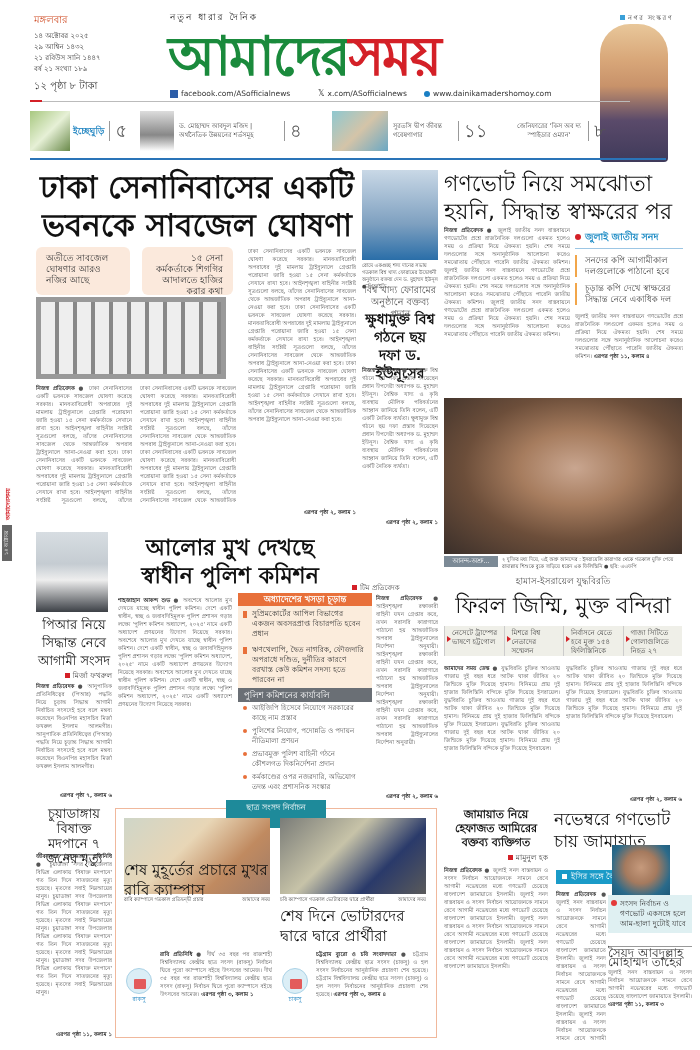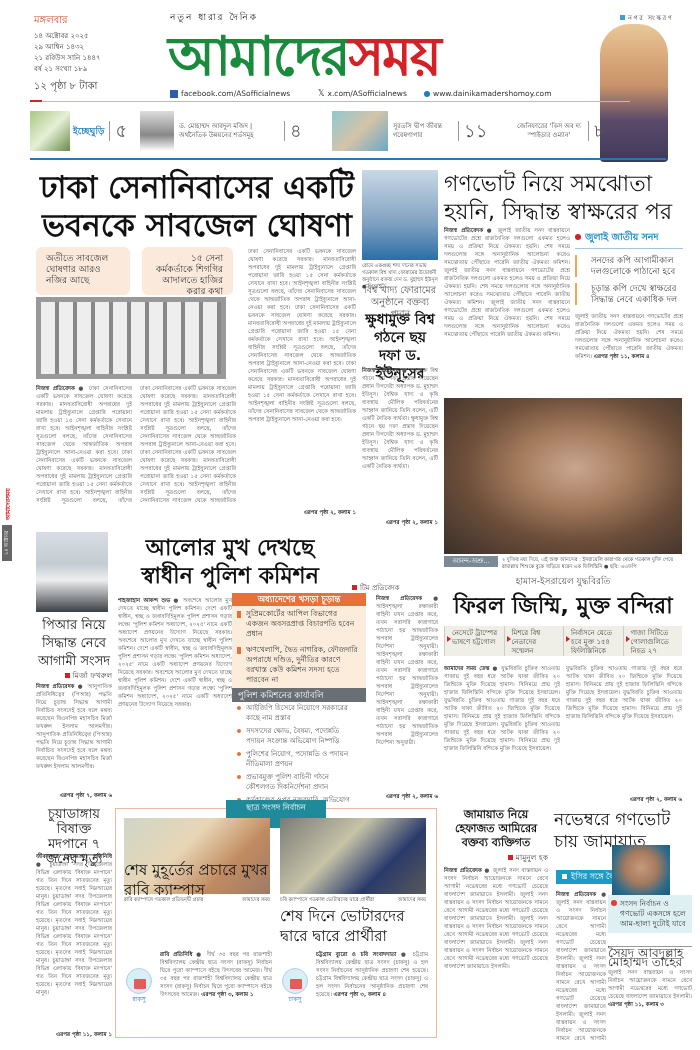--- a/index.html
+++ b/index.html
@@ -32,33 +32,33 @@
 .col .by{font-weight:bold;color:#222}
 .col .cont{font-weight:bold;color:#222}
 .photo-yunus{left:362px;top:170px;width:76px;height:90px;background:linear-gradient(180deg,#c9d8e6,#7ea0c0 60%,#2a6ea8)}
 .cap{font-size:5px;line-height:7px;color:#444}
 .subkicker{font-size:9.5px;line-height:12px;color:#555;text-align:center}
 .subhead{font-size:14px;line-height:18px;font-weight:bold;color:#111;text-align:center}
 .rhead{left:444px;top:170px;width:240px;font-size:22px;line-height:28px;color:#111;text-align:left}
 .sanad{left:575px;top:230px;width:108px}
 .sanad .t{font-size:9.5px;color:#1a8ac4;font-weight:bold;padding-bottom:3px;border-bottom:1px solid #9cc6e4}
 .sanad .t .rd{display:inline-block;width:6px;height:6px;border-radius:50%;background:#d42027;margin-right:4px}
-.sanad .b{font-size:8.5px;line-height:11px;color:#444;border-left:2px solid #f2a64a;padding-left:14px;margin-top:6px}
+.sanad .b{font-size:8.5px;line-height:11px;color:#444;border-left:2px solid #f2a64a;padding-left:8px;margin-top:6px}
 .gaza-photo{left:444px;top:398px;width:238px;height:156px;background:radial-gradient(ellipse at 55% 45%,#c9a690 0%,#a67c5e 30%,#6c4e3a 60%,#3a2f2a 100%)}
 .anandabox{left:444px;top:556px;width:54px;height:11px;background:#7c8a96;color:#fff;font-size:6.5px;line-height:11px;text-align:center}
 .kicker2{left:444px;top:570px;width:238px;text-align:center;font-size:9px;color:#555}
-.firal{left:444px;top:588px;width:238px;text-align:center;font-size:22px;line-height:28px;color:#111;font-weight:bold}
+.firal{left:444px;top:588px;width:238px;text-align:center;font-size:22px;line-height:28px;color:#111;font-weight:normal}
 .chips{left:444px;top:624px;width:238px;height:30px;background:#efefe8;display:flex}
 .chip{flex:1;font-size:7px;line-height:9px;color:#444;padding:3px 3px 0 7px;border-left:1px solid #ccc;position:relative}
 .chip:before{content:"";position:absolute;left:2px;top:10px;border-left:4px solid #d42027;border-top:3px solid transparent;border-bottom:3px solid transparent}
 .sidestrip{left:2px;top:470px;width:10px;height:50px;font-size:6px;writing-mode:vertical-rl;transform:rotate(180deg);color:#d42027;font-weight:bold}
 .sidestrip2{left:2px;top:525px;width:10px;height:36px;background:#666;color:#fff;font-size:5px;writing-mode:vertical-rl;transform:rotate(180deg);text-align:center}
 .fakh-photo{left:36px;top:532px;width:72px;height:80px;background:linear-gradient(180deg,#d7dde2,#c5ccd2 40%,#eee 60%,#3c4046)}
 .police-head{left:118px;top:534px;width:224px;font-size:22px;line-height:28px;color:#111;text-align:center;font-weight:bold}
-.ordbox{left:232px;top:593px;width:134px;background:#fbecdc}
+.ordbox{left:238px;top:593px;width:134px;background:#fbecdc}
 .ordtitle{background:#e8703a;color:#fff;font-size:8.5px;text-align:center;line-height:13px;font-weight:bold}
 .orditem{font-size:7.5px;line-height:10px;color:#333;padding:3px 6px 3px 14px;position:relative}
 .orditem:before{content:"";position:absolute;left:5px;top:5px;width:4px;height:7px;background:#e8703a}
 .worktitle{background:#6a6f75;color:#fff;font-size:8.5px;line-height:14px;padding-left:6px}
 .workitem{font-size:7px;line-height:9.5px;color:#555;padding:2px 6px 2px 14px;position:relative;background:#fff}
 .workitem:before{content:"";position:absolute;left:5px;top:4px;width:4px;height:4px;border-radius:50%;background:#e8703a}
 .frame{left:115px;top:808px;width:322px;height:230px;border:1px solid #f0b89c}
 .frametitle{left:226px;top:800px;width:100px;height:28px;background:#1e8a9a;color:#fff;font-size:8px;line-height:16px;text-align:center}
 .ph{height:76px;top:818px}
 .ph1{left:124px;width:146px;background:linear-gradient(135deg,#cfd6c8,#e8d6b6 40%,#c08a60 70%,#9e7b68)}
@@ -175,21 +175,20 @@
 <div class="abs col" style="left:36px;top:791px;width:76px;height:10px;text-align:right"><span class="cont">এরপর পৃষ্ঠা ৭, কলাম ৬</span></div>
 
 <div class="abs police-head">আলোর মুখ দেখছে স্বাধীন পুলিশ কমিশন</div>
 <div class="abs col" style="left:118px;top:596px;width:114px;height:200px"><span class="by">শাহজাহান আকন্দ শুভ</span> ● <span>অবশেষে আলোর মুখ দেখতে যাচ্ছে স্বাধীন পুলিশ কমিশন। দেশে একটি স্বাধীন, স্বচ্ছ ও জবাবদিহিমূলক পুলিশ প্রশাসন গড়ার লক্ষ্যে 'পুলিশ কমিশন অধ্যাদেশ, ২০২৫' নামে একটি অধ্যাদেশ প্রণয়নের উদ্যোগ নিয়েছে সরকার।</span> <span>অবশেষে আলোর মুখ দেখতে যাচ্ছে স্বাধীন পুলিশ কমিশন। দেশে একটি স্বাধীন, স্বচ্ছ ও জবাবদিহিমূলক পুলিশ প্রশাসন গড়ার লক্ষ্যে 'পুলিশ কমিশন অধ্যাদেশ, ২০২৫' নামে একটি অধ্যাদেশ প্রণয়নের উদ্যোগ নিয়েছে সরকার।</span> <span>অবশেষে আলোর মুখ দেখতে যাচ্ছে স্বাধীন পুলিশ কমিশন। দেশে একটি স্বাধীন, স্বচ্ছ ও জবাবদিহিমূলক পুলিশ প্রশাসন গড়ার লক্ষ্যে 'পুলিশ কমিশন অধ্যাদেশ, ২০২৫' নামে একটি অধ্যাদেশ প্রণয়নের উদ্যোগ নিয়েছে সরকার।</span></div>
 <div class="abs ordbox">
   <div class="ordtitle">অধ্যাদেশের খসড়া চূড়ান্ত</div>
   <div class="orditem">সুপ্রিমকোর্টের আপিল বিভাগের একজন অবসরপ্রাপ্ত বিচারপতি হবেন প্রধান</div>
   <div class="orditem">ঋণখেলাপি, দ্বৈত নাগরিক, ফৌজদারি অপরাধে দণ্ডিত, দুর্নীতির কারণে বরখাস্ত কেউ কমিশন সদস্য হতে পারবেন না</div>
   <div class="worktitle">পুলিশ কমিশনের কার্যাবলি</div>
   <div class="workitem">আইজিপি হিসেবে নিয়োগে সরকারের কাছে নাম প্রস্তাব</div>
-  <div class="workitem">সদস্যদের ক্ষোভ, বৈষম্য, পদোন্নতি পদায়ন সংক্রান্ত অভিযোগ নিষ্পত্তি</div>
   <div class="workitem">পুলিশের নিয়োগ, পদোন্নতি ও পদায়ন নীতিমালা প্রণয়ন</div>
   <div class="workitem">প্রভাবমুক্ত পুলিশ বাহিনী গঠনে কৌশলগত দিকনির্দেশনা প্রদান</div>
   <div class="workitem">কর্মকাণ্ডের ওপর নজরদারি, অভিযোগ তদন্ত এবং প্রশাসনিক সংস্কার</div>
 </div>
 <div class="abs" style="left:352px;top:582px;width:84px;font-size:7px;color:#444"><span style="display:inline-block;width:5px;height:5px;background:#d42027;margin-right:3px"></span><span>টিম প্রতিবেদক</span></div>
 <div class="abs col" style="left:376px;top:594px;width:62px;height:196px"><span class="by">নিজস্ব প্রতিবেদক</span> ● <span>আইনশৃঙ্খলা রক্ষাকারী বাহিনী যখন গ্রেপ্তার করে, তখন সরাসরি কারাগারে পাঠানো হয় আন্তর্জাতিক অপরাধ ট্রাইব্যুনালের নির্দেশনা অনুযায়ী।</span> <span>আইনশৃঙ্খলা রক্ষাকারী বাহিনী যখন গ্রেপ্তার করে, তখন সরাসরি কারাগারে পাঠানো হয় আন্তর্জাতিক অপরাধ ট্রাইব্যুনালের নির্দেশনা অনুযায়ী।</span> <span>আইনশৃঙ্খলা রক্ষাকারী বাহিনী যখন গ্রেপ্তার করে, তখন সরাসরি কারাগারে পাঠানো হয় আন্তর্জাতিক অপরাধ ট্রাইব্যুনালের নির্দেশনা অনুযায়ী।</span></div>
 <div class="abs col" style="left:376px;top:792px;width:62px;height:10px;text-align:right"><span class="cont">এরপর পৃষ্ঠা ২, কলাম ৬</span></div>
 
 <div class="abs subhead" style="left:36px;top:806px;width:76px;font-weight:normal;font-size:13px;line-height:15px">চুয়াডাঙ্গায় বিষাক্ত মদপানে ৭ জনের মৃত্যু</div>
 <div class="abs col" style="left:36px;top:852px;width:76px;height:176px"><span class="by">জীবননগর (চুয়াডাঙ্গা) প্রতিনিধি</span> ● <span>চুয়াডাঙ্গা সদর উপজেলার বিভিন্ন এলাকায় 'বিষাক্ত মদপানে' গত তিন দিনে সাতজনের মৃত্যু হয়েছে। মৃতদের সবাই নিম্নআয়ের মানুষ।</span> <span>চুয়াডাঙ্গা সদর উপজেলার বিভিন্ন এলাকায় 'বিষাক্ত মদপানে' গত তিন দিনে সাতজনের মৃত্যু হয়েছে। মৃতদের সবাই নিম্নআয়ের মানুষ।</span> <span>চুয়াডাঙ্গা সদর উপজেলার বিভিন্ন এলাকায় 'বিষাক্ত মদপানে' গত তিন দিনে সাতজনের মৃত্যু হয়েছে। মৃতদের সবাই নিম্নআয়ের মানুষ।</span> <span>চুয়াডাঙ্গা সদর উপজেলার বিভিন্ন এলাকায় 'বিষাক্ত মদপানে' গত তিন দিনে সাতজনের মৃত্যু হয়েছে। মৃতদের সবাই নিম্নআয়ের মানুষ।</span></div>

